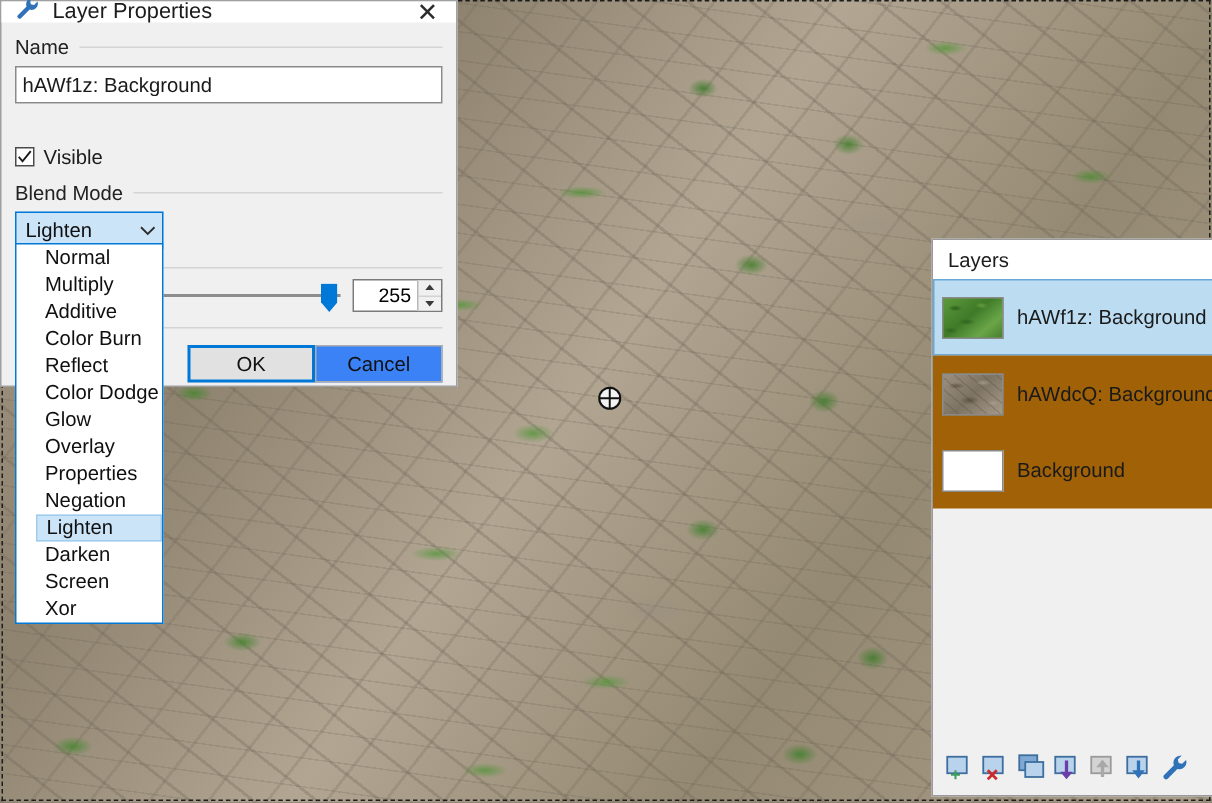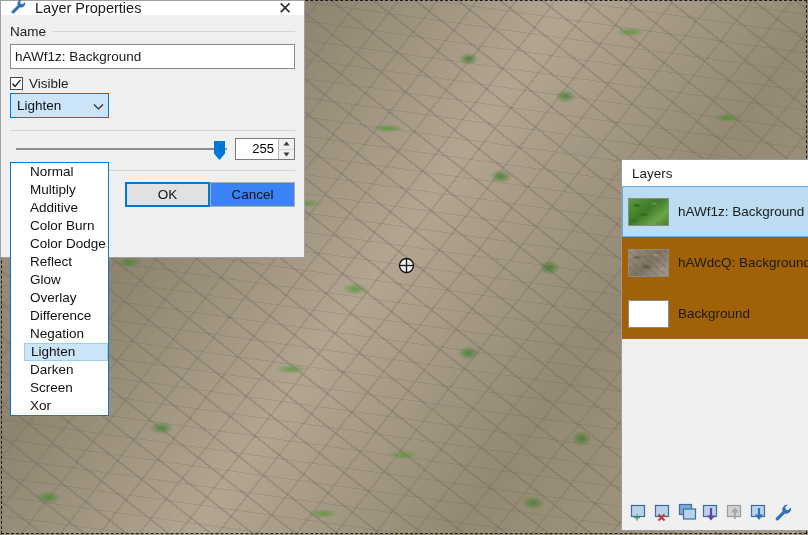--- a/index.html
+++ b/index.html
@@ -90,21 +90,21 @@
   .group-label-row .glabel { font-size: 13.5px; color: #222; white-space: nowrap; }
   .group-label-row .gline { flex: 1; height: 1px; background: #d4d4d4; }
 
   #layer-name-input {
     width: 100%; height: 25px; box-sizing: border-box;
     border: 1px solid #8a8a8a; background: #fff;
     font-size: 13.5px; color: #1a1a1a; padding: 0 4px;
     font-family: "Liberation Sans", sans-serif;
   }
 
-  #visible-row { display: flex; align-items: center; margin-top: 7px; }
+  #visible-row { display: flex; align-items: center; margin-top: 28px; }
   .wincheck {
     width: 13px; height: 13px; border: 1px solid #4a4a4a; background: #fff;
     display: inline-flex; align-items: center; justify-content: center;
     box-sizing: border-box; flex: none;
   }
   .wincheck svg { display: block; }
   #visible-label { font-size: 13.5px; color: #1c1c1c; margin-left: 6px; }
 
   
   #blend-mode-combo {
@@ -285,20 +285,24 @@
 
     <div id="visible-row">
       <span class="wincheck">
         <svg width="11" height="11" viewBox="0 0 11 11">
           <polyline points="1.5,5.5 4,8.5 9.5,1.8" fill="none" stroke="#1a1a1a" stroke-width="1.3"></polyline>
         </svg>
       </span>
       <span id="visible-label">Visible</span>
     </div>
 
+    <div class="group-label-row">
+      <span class="glabel">Blend Mode</span>
+      <span class="gline"></span>
+    </div>
 
     <div id="blend-mode-combo">
       <span id="blend-mode-value">Lighten</span>
       <span id="blend-chevron">
         <svg width="11" height="8" viewBox="0 0 11 8">
           <polyline points="1,1.5 5.5,6 10,1.5" fill="none" stroke="#2b2b2b" stroke-width="1.2"></polyline>
         </svg>
       </span>
     </div>
 
@@ -334,25 +338,25 @@
   <div id="dialog-buttons">
     <div class="dlg-btn" id="ok-button">OK</div>
     <div class="dlg-btn" id="cancel-button">Cancel</div>
   </div>
 
   <div id="blend-mode-dropdown">
       <div class="dropdown-option">Normal</div>
       <div class="dropdown-option">Multiply</div>
       <div class="dropdown-option">Additive</div>
       <div class="dropdown-option">Color Burn</div>
+      <div class="dropdown-option">Reflect</div>
       <div class="dropdown-option">Color Dodge</div>
-      <div class="dropdown-option">Reflect</div>
       <div class="dropdown-option">Glow</div>
       <div class="dropdown-option">Overlay</div>
-      <div class="dropdown-option">Difference</div>
+      <div class="dropdown-option">Properties</div>
       <div class="dropdown-option">Negation</div>
       <div class="dropdown-option selected">Lighten</div>
       <div class="dropdown-option">Darken</div>
       <div class="dropdown-option">Screen</div>
       <div class="dropdown-option">Xor</div>
     </div>
 </div>
 
 <div id="layers-panel">
   <div id="layers-titlebar">

